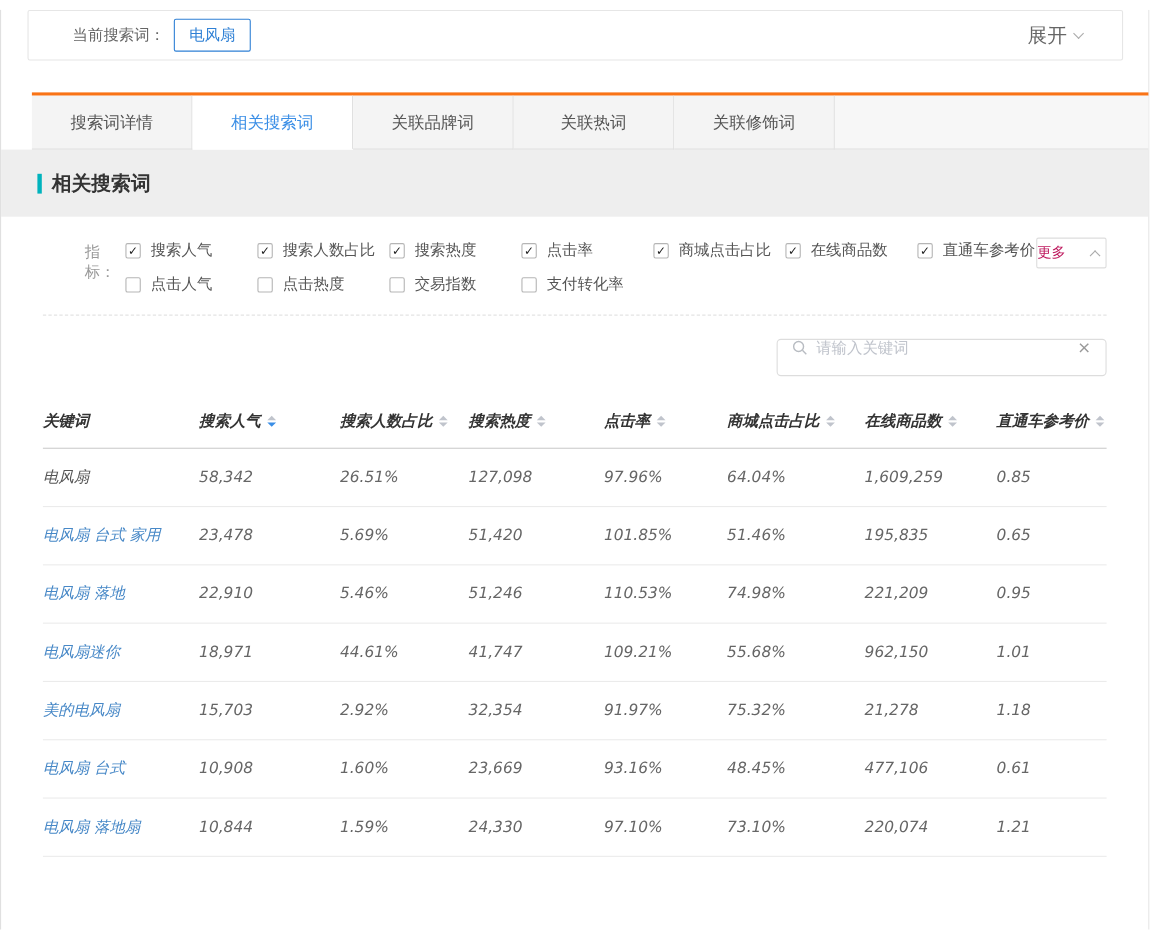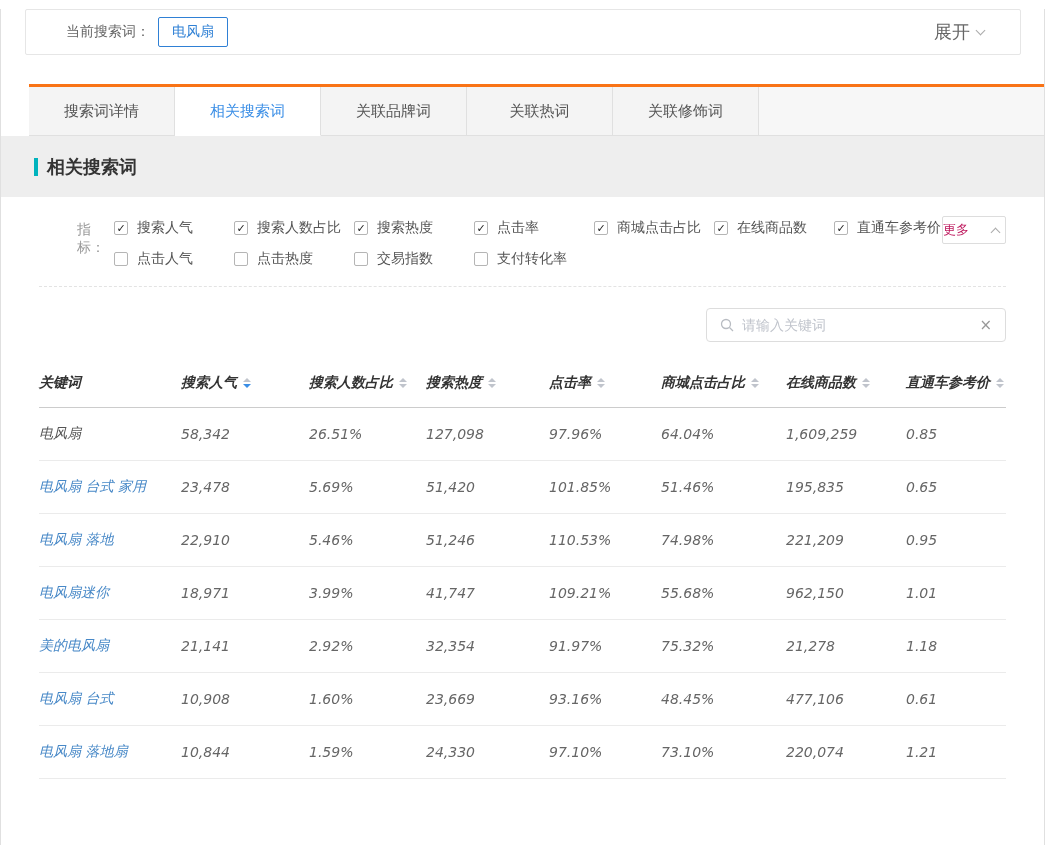--- a/index.html
+++ b/index.html
@@ -77,21 +77,21 @@
     font-size: 13px; color: #be185d; cursor: pointer;
     font-family: inherit;
   }
 
   .dashed-divider { border-top: 1px dashed #e3e3e3; margin-top: 5px; }
 
   .search-row { display: flex; justify-content: flex-end; margin-top: 21px; }
   .search-box {
     width: 300px; height: 34px;
     border: 1px solid #ddd; border-radius: 4px; background: #fff;
-    display: flex; align-items: center; padding: 13px 13px;
+    display: flex; align-items: flex-start; padding: 0 13px;
   }
   .search-box svg { flex: 0 0 auto; }
   .search-box input {
     flex: 1; border: none; outline: none; background: transparent;
     font-size: 14px; color: #333; margin-left: 8px;
     font-family: inherit;
   }
   .search-box input::placeholder { color: #c0c4cc; }
   .clear { color: #999; font-size: 15px; line-height: 1; cursor: pointer; padding-left: 6px; }
 
@@ -309,30 +309,30 @@
             <div class="td">5.46%</div>
             <div class="td">51,246</div>
             <div class="td">110.53%</div>
             <div class="td">74.98%</div>
             <div class="td">221,209</div>
             <div class="td">0.95</div>
           </div>
           <div class="tr">
             <div class="td"><span class="kw link">电风扇迷你</span></div>
             <div class="td">18,971</div>
-            <div class="td">3.99%</div>
+            <div class="td">44.61%</div>
             <div class="td">41,747</div>
             <div class="td">109.21%</div>
             <div class="td">55.68%</div>
             <div class="td">962,150</div>
             <div class="td">1.01</div>
           </div>
           <div class="tr">
             <div class="td"><span class="kw link">美的电风扇</span></div>
-            <div class="td">21,141</div>
+            <div class="td">15,703</div>
             <div class="td">2.92%</div>
             <div class="td">32,354</div>
             <div class="td">91.97%</div>
             <div class="td">75.32%</div>
             <div class="td">21,278</div>
             <div class="td">1.18</div>
           </div>
           <div class="tr">
             <div class="td"><span class="kw link">电风扇 台式</span></div>
             <div class="td">10,908</div>

